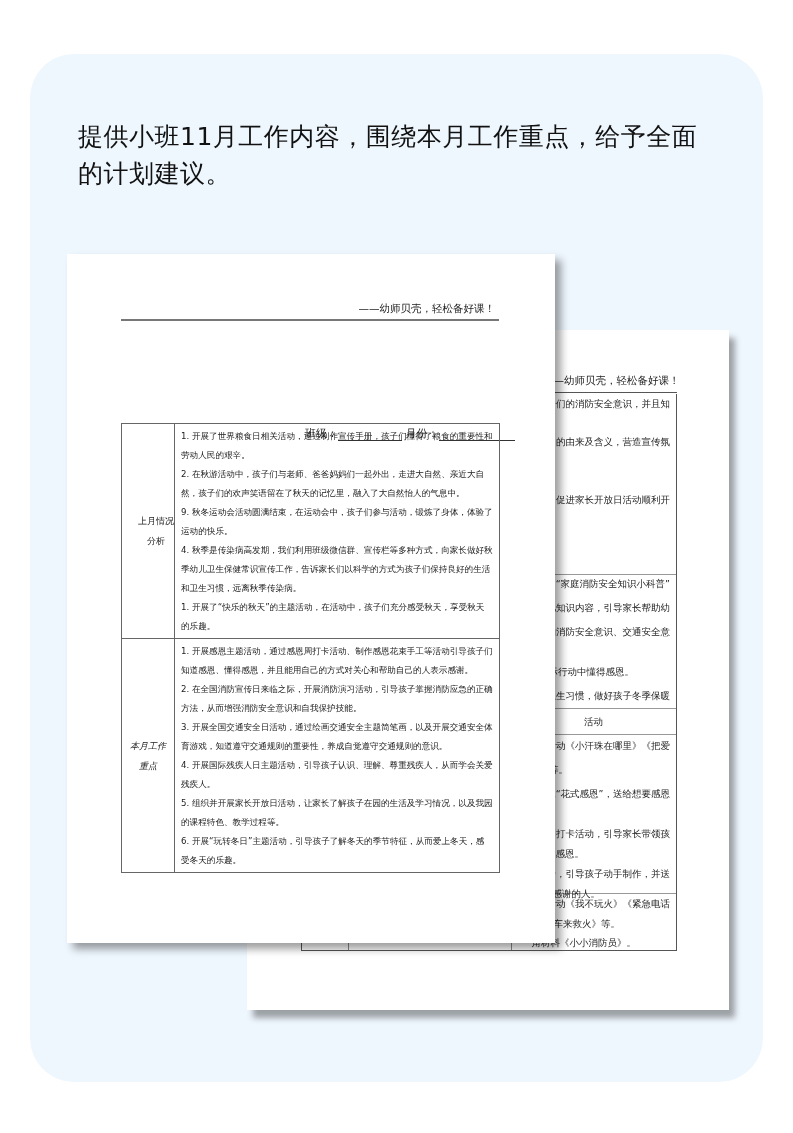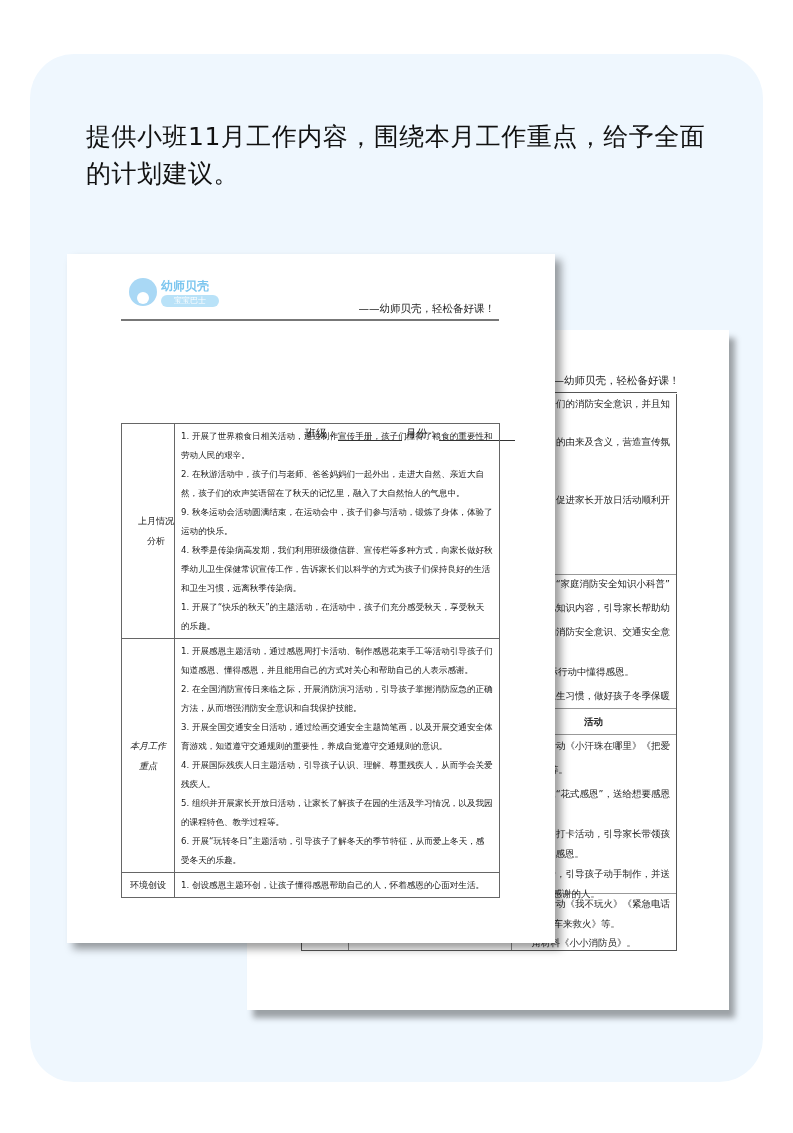--- a/index.html
+++ b/index.html
@@ -1,18 +1,18 @@
 <!DOCTYPE html>
 <html><head>
 <meta charset="utf-8">
 <style>
   html,body{margin:0;padding:0;background:#ffffff;}
   body{width:793px;height:1133px;position:relative;overflow:hidden;font-family:"DejaVu Sans","Liberation Sans",sans-serif;}
   .card{position:absolute;left:30px;top:54px;width:733px;height:1028px;background:#eff7fe;border-radius:44px;}
-  .prompt{position:absolute;left:78px;top:118px;width:640px;font-size:25px;line-height:37px;color:#111;letter-spacing:0.5px;margin-left:8px;}
+  .prompt{position:absolute;left:78px;top:118px;width:640px;font-size:25px;line-height:37px;color:#111;letter-spacing:0.5px;}
   
   .page-back{position:absolute;left:247px;top:330px;width:482px;height:680px;background:#fff;box-shadow:6px 8px 6px rgba(0,0,0,0.35);}
   .back-slogan{position:absolute;left:296px;top:44px;font-size:10.5px;color:#222;white-space:nowrap;}
   .back-rule{position:absolute;left:54px;top:62px;width:376px;height:1px;background:#555;}
   .back-table{position:absolute;left:54px;top:64px;width:374px;height:556px;border:1px solid #555;border-top:none;}
   .back-col{position:absolute;top:0;bottom:0;width:1px;background:#888;}
   .back-hline{position:absolute;left:0;right:0;height:1px;background:#999;}
   .back-line{position:absolute;right:6px;font-size:9.5px;color:#222;white-space:nowrap;text-align:right;}
   .back-center{position:absolute;font-size:9.5px;color:#222;}
   
@@ -57,44 +57,37 @@
     <div class="back-line" style="top:42px;">全日的由来及含义，营造宣传氛</div>
     <div class="back-line" style="top:82px;right:118px;">了解冬天。</div>
     <div class="back-line" style="top:100px;">园，促进家长开放日活动顺利开</div>
 
     <div class="back-line" style="top:184px;text-align:center;">“家庭消防安全知识小科普”</div>
     <div class="back-line" style="top:208px;">育儿知识内容，引导家长帮助幼</div>
     <div class="back-line" style="top:232px;">子的消防安全意识、交通安全意</div>
     <div class="back-line" style="top:272px;right:42px;">动，从实际行动中懂得感恩。</div>
     <div class="back-line" style="top:296px;">及卫生习惯，做好孩子冬季保暖</div>
 
-    <div class="back-center" style="left:282px;top:322px;font-weight:bold;">活动</div>
+    <div class="back-center" style="left:282px;top:322px;">活动</div>
 
     <div class="back-line" style="top:346px;">中活动《小汗珠在哪里》《把爱</div>
     <div class="back-line" style="top:370px;right:108px;">等。</div>
     <div class="back-line" style="top:394px;">工“花式感恩”，送给想要感恩</div>
     <div class="back-line" style="top:434px;">恩周打卡活动，引导家长带领孩</div>
     <div class="back-line" style="top:454px;right:92px;">动表示感恩。</div>
     <div class="back-line" style="top:474px;">恩卡，引导孩子动手制作，并送</div>
     <div class="back-line" style="top:494px;right:76px;">表示感谢的人。</div>
 
     <div class="back-line" style="top:504px;">中活动《我不玩火》《紧急电话</div>
     <div class="back-line" style="top:524px;right:56px;">《消防车来救火》等。</div>
     <div class="back-line" style="top:543px;right:40px;">角材料《小小消防员》。</div>
   </div>
 </div>
 
 <div class="page-front">
-  <div class="logo">
-    <div class="logo-shell">
-      <div class="logo-face"></div>
-    </div>
-    <div class="logo-name">幼师贝壳</div>
-    <div class="logo-sub">宝宝巴士</div>
-  </div>
   <div class="slogan">——幼师贝壳，轻松备好课！</div>
   <div class="rule"></div>
 
 
   <div class="meta">
     <span>班级：</span><span class="blank" style="width:64px;"></span>
     <span>月份：</span><span class="blank" style="width:76px;"></span>
   </div>
 
   <table class="plan">
@@ -113,21 +106,15 @@
       <td class="label"><span style="display:inline-block;width:36px;font-style:italic;">本月工作重点</span></td>
       <td class="content">
         <span class="item">1.  开展感恩主题活动，通过感恩周打卡活动、制作感恩花束手工等活动引导孩子们知道感恩、懂得感恩，并且能用自己的方式对关心和帮助自己的人表示感谢。</span>
         <span class="item">2.  在全国消防宣传日来临之际，开展消防演习活动，引导孩子掌握消防应急的正确方法，从而增强消防安全意识和自我保护技能。</span>
         <span class="item">3.  开展全国交通安全日活动，通过绘画交通安全主题简笔画，以及开展交通安全体育游戏，知道遵守交通规则的重要性，养成自觉遵守交通规则的意识。</span>
         <span class="item">4.  开展国际残疾人日主题活动，引导孩子认识、理解、尊重残疾人，从而学会关爱残疾人。</span>
         <span class="item">5.  组织并开展家长开放日活动，让家长了解孩子在园的生活及学习情况，以及我园的课程特色、教学过程等。</span>
         <span class="item">6.  开展“玩转冬日”主题活动，引导孩子了解冬天的季节特征，从而爱上冬天，感受冬天的乐趣。</span>
       </td>
     </tr>
-    <tr>
-      <td class="label">环境创设</td>
-      <td class="content">
-        <span class="item">1.  创设感恩主题环创，让孩子懂得感恩帮助自己的人，怀着感恩的心面对生活。</span>
-      </td>
-    </tr>
   </tbody>
     </table>
 </div>
 
 </body></html>

